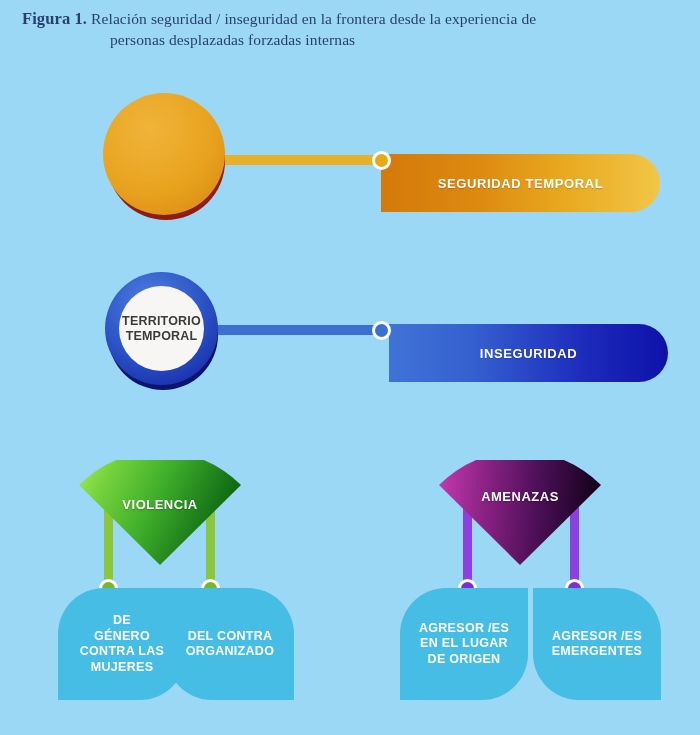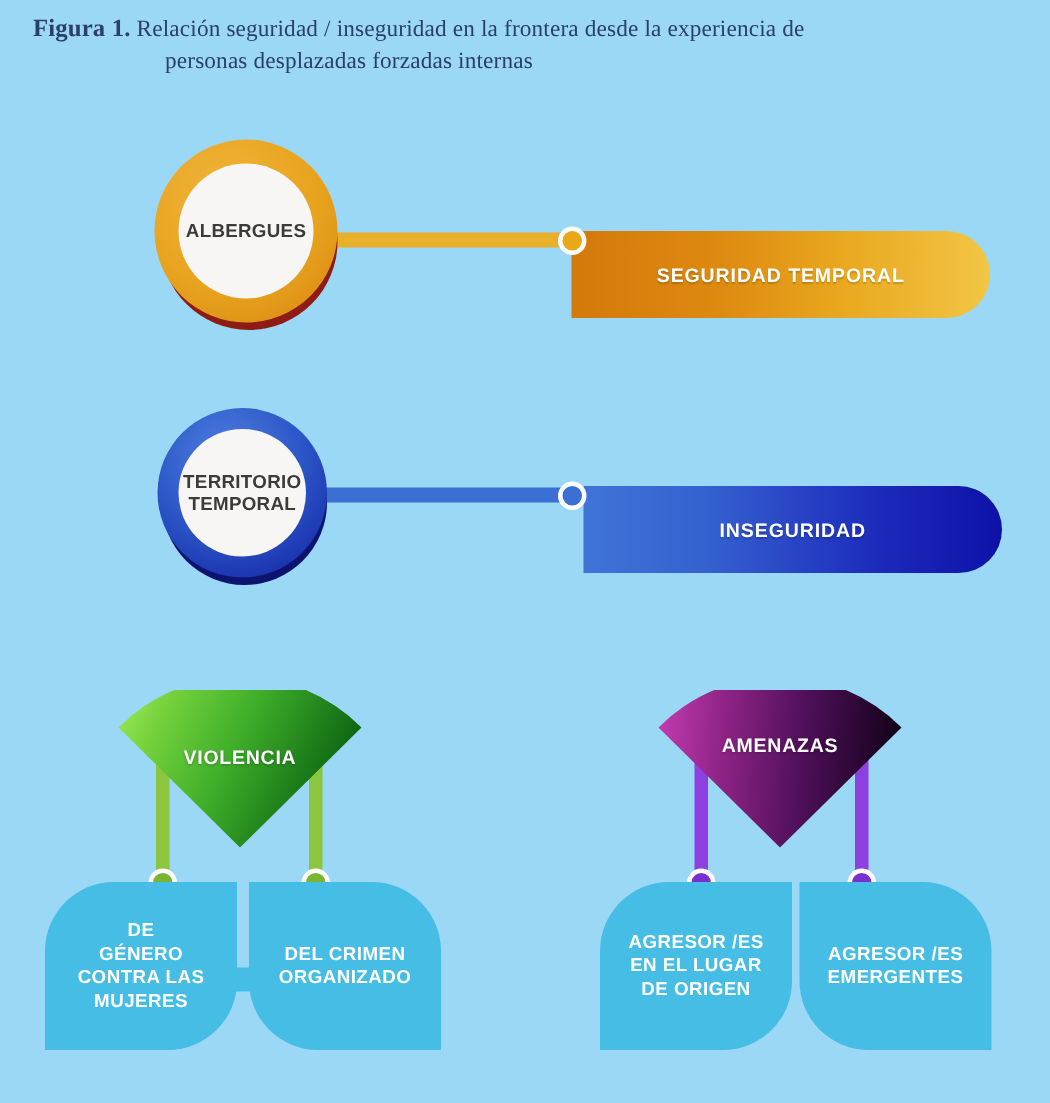--- a/index.html
+++ b/index.html
@@ -75,21 +75,21 @@
   
   .leafbox {
     position: absolute; background: #45bde4;
     display: flex; align-items: center; justify-content: center;
     text-align: center; padding: 4px;
   }
   .leafbox span {
     color: #ffffff; font-weight: bold; font-size: 12.5px;
     line-height: 15.5px; letter-spacing: .3px;
   }
-  .shape-left  { border-radius: 46px 0 46px 0; }
+  .shape-left  { border-radius: 46px 0 46px 0; margin-left: 28px; }
   .shape-right { border-radius: 0 46px 0 46px; }
   .shape-left-b  { border-radius: 46px 0 46px 0; }
   .shape-right-b { border-radius: 0 46px 0 46px; }
 
   .tab-connector { position: absolute; background: #45bde4; }
 
   
   .stem { position: absolute; }
   .stem-dot {
     position: absolute; border-radius: 50%; border: 3px solid #ffffff;
@@ -114,23 +114,20 @@
               background:linear-gradient(90deg,#d4790b 0%,#dd8a10 35%,#e9a81f 65%,#f2c646 100%);">
     <span>SEGURIDAD TEMPORAL</span>
   </div>
 
   <div class="conn-dot" style="left:372px; top:151px; width:19px; height:19px; background:#e8a818;"></div>
 
   <div class="ringnode" style="left:103px; top:93px; width:126px; height:126px;">
     <div class="ring-shadow" style="left:4px; top:9px; width:118px; height:118px; background:#8f1c14;"></div>
     <div class="ring-outer" style="left:0px; top:0px; width:122px; height:122px;
                 background:radial-gradient(circle at 38% 30%, #f0b43a 0%, #e8a31e 55%, #d88410 100%);"></div>
-    <div class="ring-inner" style="left:16px; top:16px; width:90px; height:90px;">
-      <span>ALBERGUES</span>
-    </div>
   </div>
 
   <div class="conn-line" style="left:200px; top:325px; width:190px; height:10px; background:#3b6fd4;"></div>
 
   <div class="capsule" style="left:389px; top:301px; width:279px; height:58px;
               background:linear-gradient(90deg,#3f74d6 0%,#3560cf 30%,#1c2bbc 70%,#0e11a8 100%);">
     <span>INSEGURIDAD</span>
   </div>
 
   <div class="conn-dot" style="left:372px; top:321px; width:19px; height:19px; background:#3b6fd4;"></div>
@@ -171,21 +168,21 @@
   <div class="tab-connector" style="left:140px; top:645px; width:44px; height:16px;"></div>
 
   <div class="leafbox shape-left" style="left:30px; top:588px; width:128px; height:112px; flex-direction:column;">
     <span>DE</span>
     <span>GÉNERO</span>
     <span>CONTRA LAS</span>
     <span>MUJERES</span>
   </div>
 
   <div class="leafbox shape-right" style="left:166px; top:588px; width:128px; height:112px; flex-direction:column;">
-    <span>DEL CRIMEN</span>
+    <span>DEL CONTRA</span>
     <span>ORGANIZADO</span>
   </div>
 
   <div class="stem" style="left:463px; top:505px; width:9px; height:85px; background:#8e3fe0;"></div>
   <div class="stem" style="left:570px; top:505px; width:9px; height:85px; background:#8e3fe0;"></div>
 
   <div class="fan" style="left:435px; top:460px; width:170px; height:105px;">
     <svg width="170" height="105" viewBox="0 0 170 105">
       <defs>
         <linearGradient id="gradPurple" x1="0" y1="0.15" x2="1" y2="0.2">

